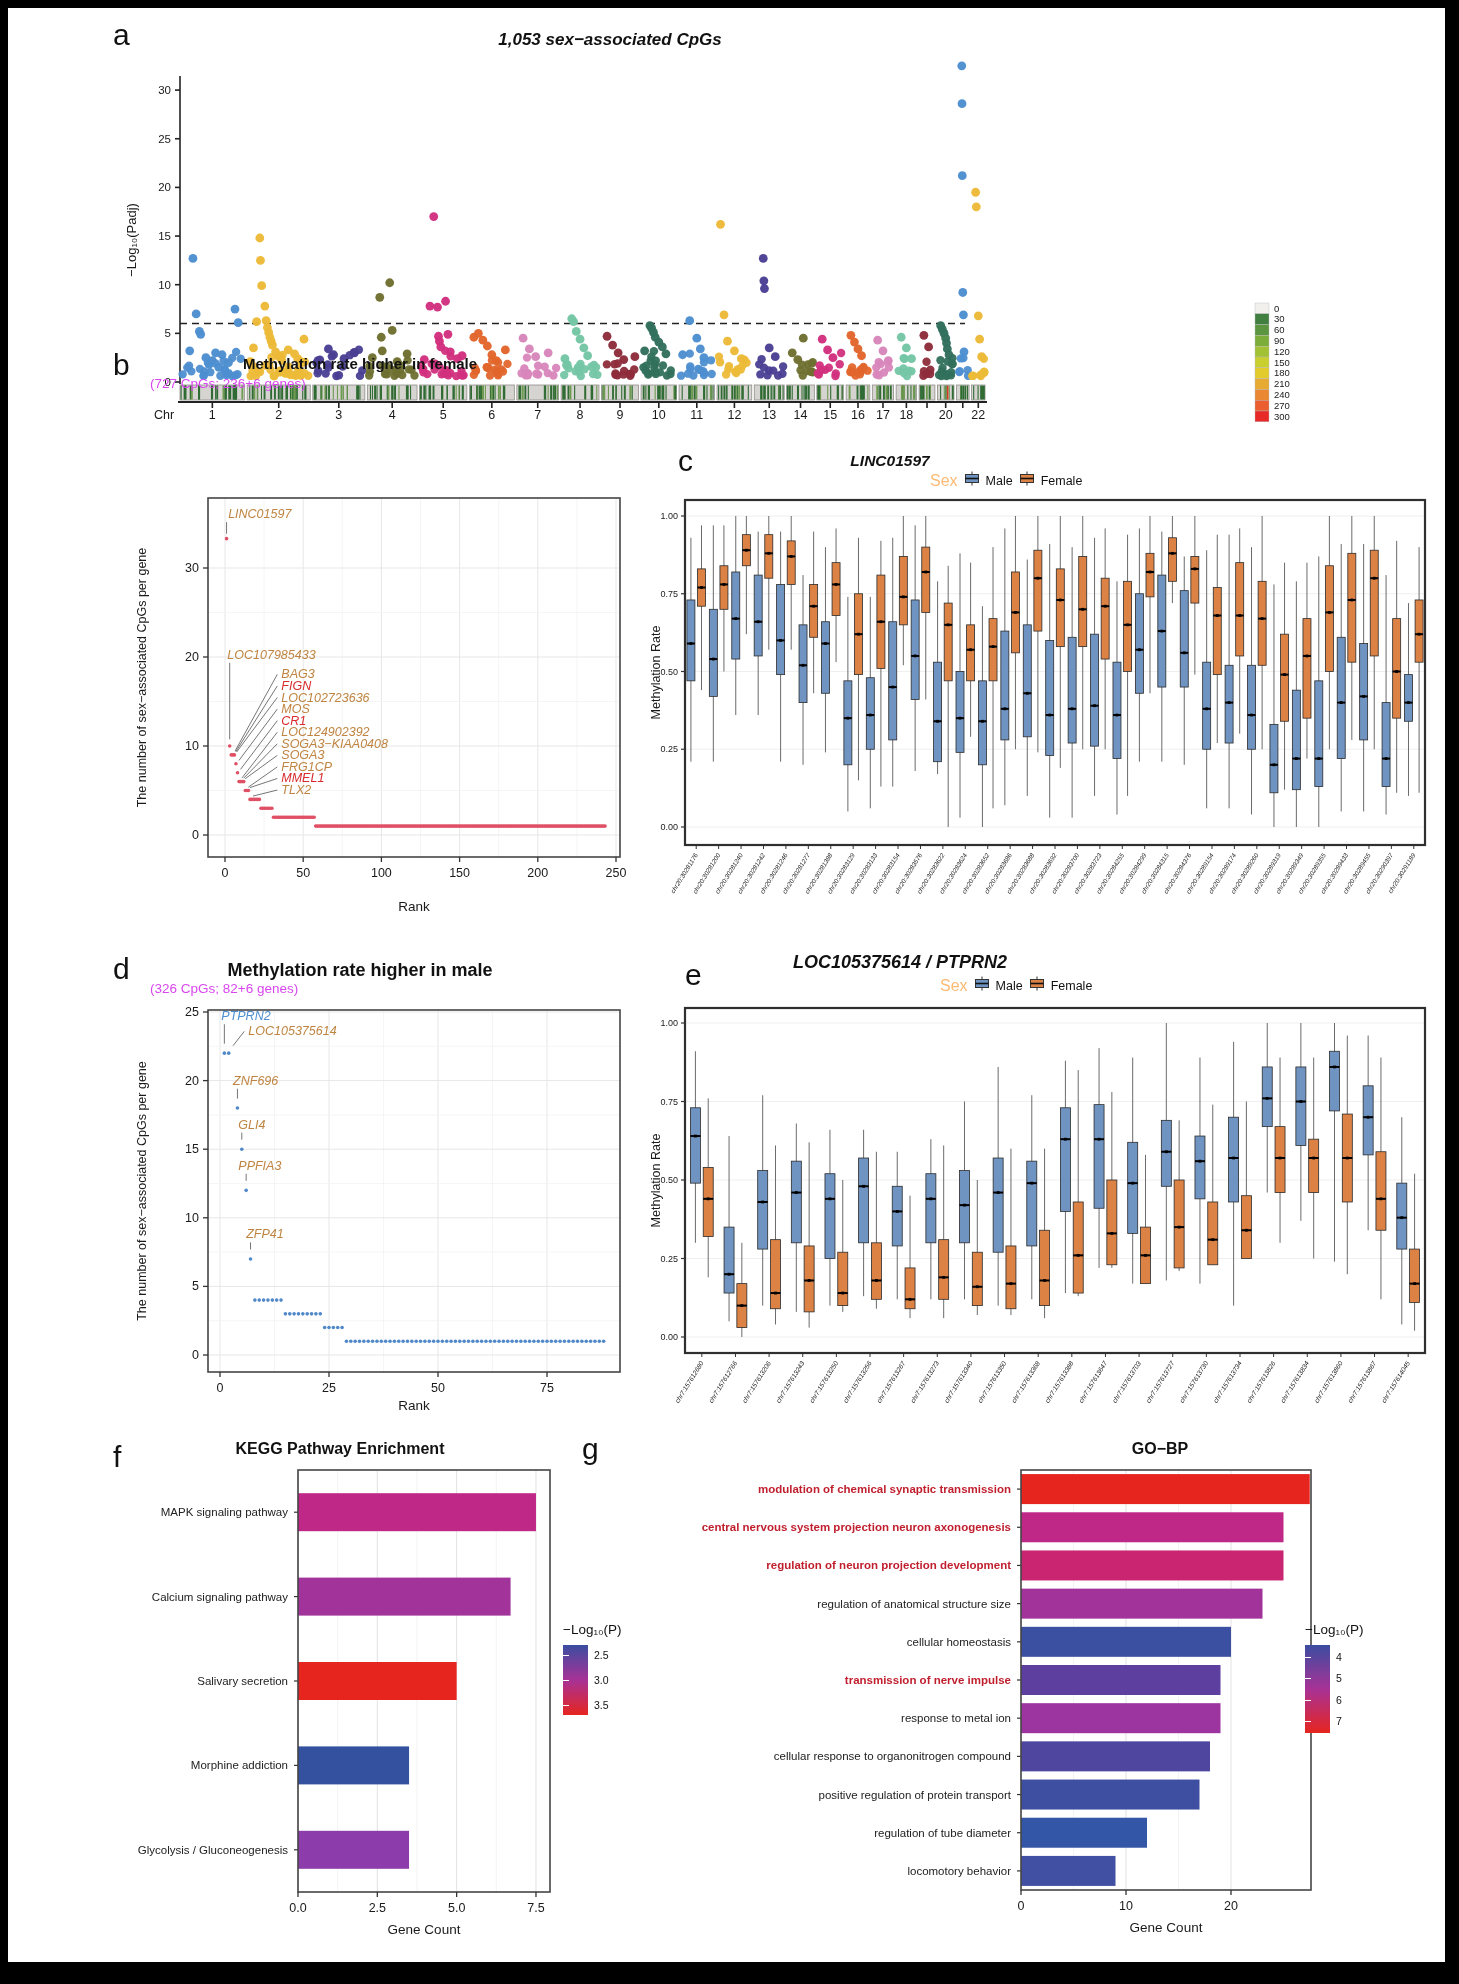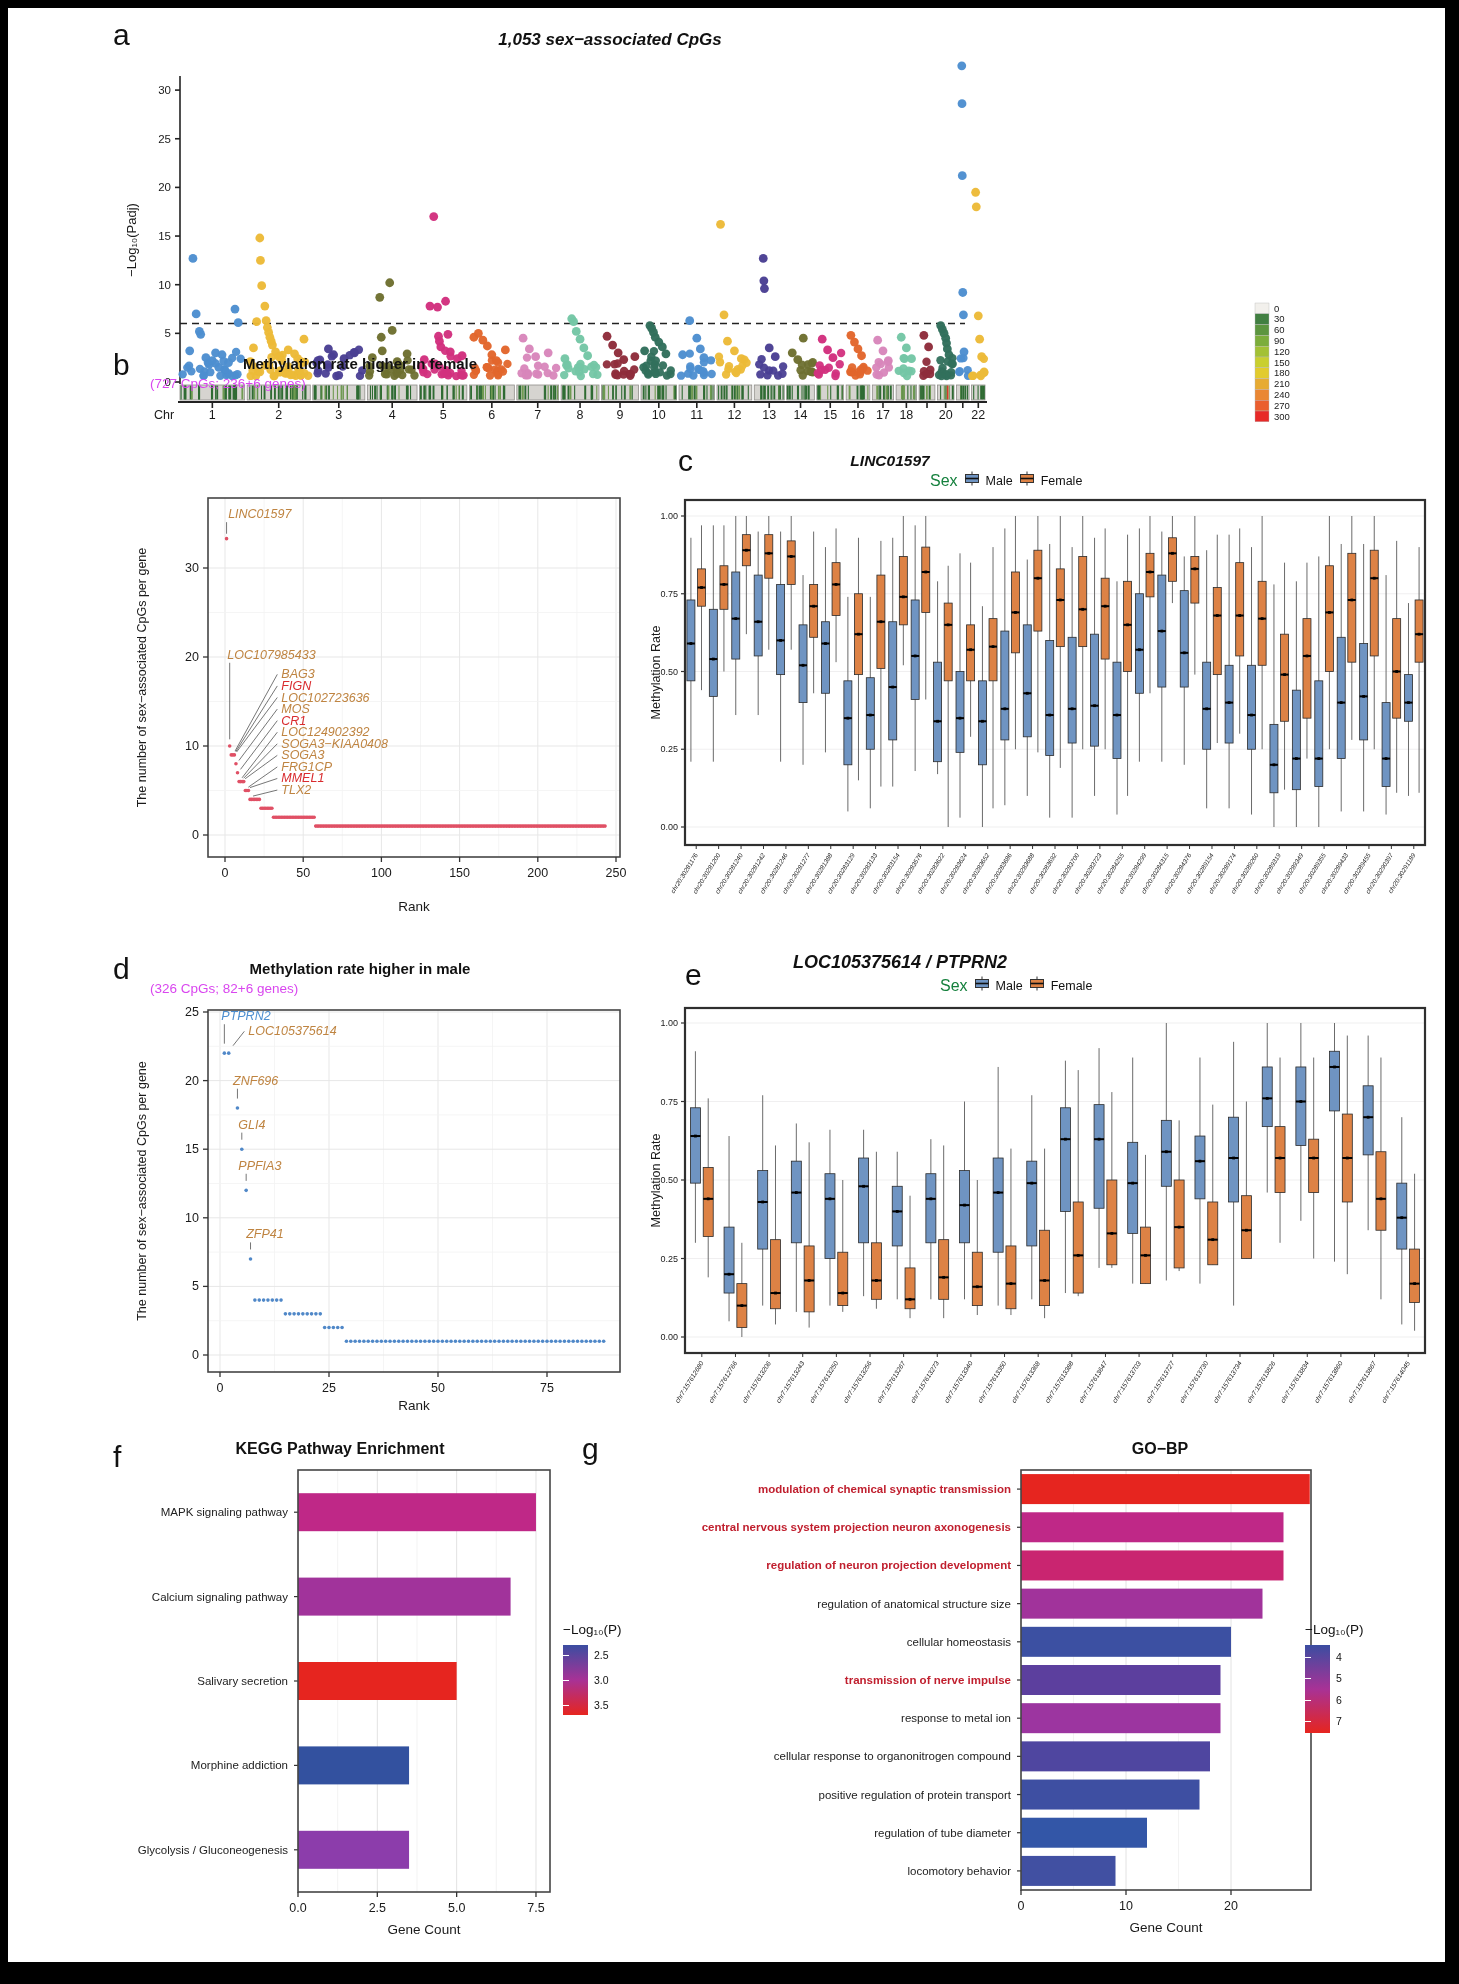--- a/index.html
+++ b/index.html
@@ -6,21 +6,21 @@
   .page{position:relative;width:1459px;height:1984px;background:#000;overflow:hidden;
         font-family:"Liberation Sans","DejaVu Sans",sans-serif;color:#111;}
   .canvas{position:absolute;left:8px;top:8px;width:1437px;height:1954px;background:#ffffff;}
   .abs{position:absolute;}
   .panel-letter{font-size:30px;font-weight:500;color:#111;}
   .ttl{text-align:center;font-weight:700;color:#111;}
   .sub{text-align:left;font-weight:400;color:#d946ef;}
   svg{position:absolute;overflow:visible;}
   svg text{font-family:"Liberation Sans","DejaVu Sans",sans-serif;}
   .legend-row{display:flex;align-items:center;gap:6px;}
-  .legend-row .sex-lbl{font-size:16px;color:#15803d;}
+  .legend-row .sex-lbl{font-size:16px;color:#fdba74;}
   .legend-row .key-lbl{font-size:12.5px;color:#111;}
   .grad-legend .gl-title{font-size:13.5px;color:#111;margin-bottom:8px;}
   .grad-bar{position:relative;width:25px;}
   .grad-bar .gl-tick{position:absolute;left:31px;font-size:10.5px;color:#111;transform:translateY(-50%);}
   .grad-bar .gl-dash{position:absolute;left:0;width:6px;height:1px;background:#fff;}
 </style>
 </head>
 <body>
 
 <div class="page">
@@ -1566,21 +1566,21 @@
       <line x1="31" y1="176.5" x2="35" y2="176.5" stroke="#333" stroke-width="1.2"></line>
       <text x="28" y="179.5" fill="#1a1a1a" font-size="9" text-anchor="end">0.50</text>
       <line x1="31" y1="98.75" x2="35" y2="98.75" stroke="#333" stroke-width="1.2"></line>
       <text x="28" y="101.75" fill="#1a1a1a" font-size="9" text-anchor="end">0.75</text>
       <line x1="31" y1="21" x2="35" y2="21" stroke="#333" stroke-width="1.2"></line>
       <text x="28" y="24" fill="#1a1a1a" font-size="9" text-anchor="end">1.00</text>
       <text x="10" y="177.5" fill="#1a1a1a" font-size="12.5" text-anchor="middle" transform="rotate(-90 10 177.5)">Methylation Rate</text>
     </svg>
 
   <div class="abs panel-letter" style="left:113px;top:952px;">d</div>
-  <div class="abs ttl" style="left:150px;top:960px;width:420px;font-size:15px;">Methylation rate higher in male</div>
+  <div class="abs ttl" style="left:150px;top:960px;width:420px;font-size:18px;">Methylation rate higher in male</div>
   <div class="abs sub" style="left:150px;top:981px;width:420px;font-size:13.5px;">(326 CpGs; 82+6 genes)</div>
   <svg id="svg-d" style="left:120px;top:1000px;" width="520" height="430">
       <rect x="88" y="10" width="412" height="362" fill="#fff" stroke="none"></rect>
       <line x1="100" y1="10" x2="100" y2="372" stroke="#e7e7e7" stroke-width="1"></line>
       <line x1="154.5" y1="10" x2="154.5" y2="372" stroke="#f3f3f3" stroke-width="0.8"></line>
       <line x1="209" y1="10" x2="209" y2="372" stroke="#e7e7e7" stroke-width="1"></line>
       <line x1="263.5" y1="10" x2="263.5" y2="372" stroke="#f3f3f3" stroke-width="0.8"></line>
       <line x1="318" y1="10" x2="318" y2="372" stroke="#e7e7e7" stroke-width="1"></line>
       <line x1="372.5" y1="10" x2="372.5" y2="372" stroke="#f3f3f3" stroke-width="0.8"></line>
       <line x1="427" y1="10" x2="427" y2="372" stroke="#e7e7e7" stroke-width="1"></line>

